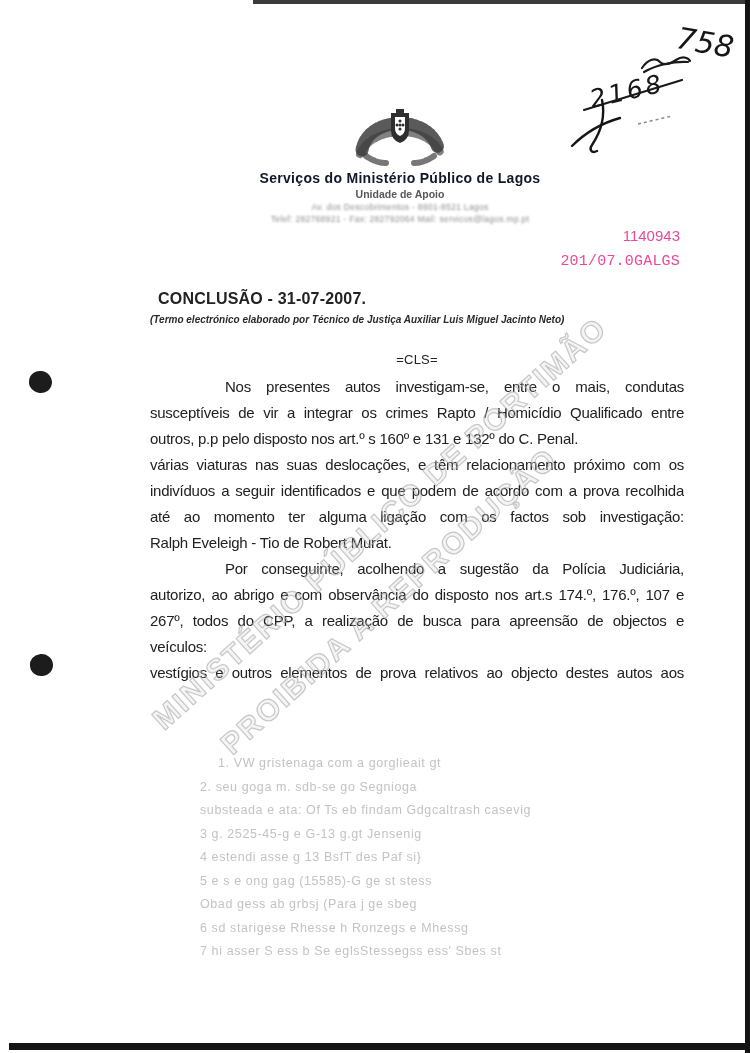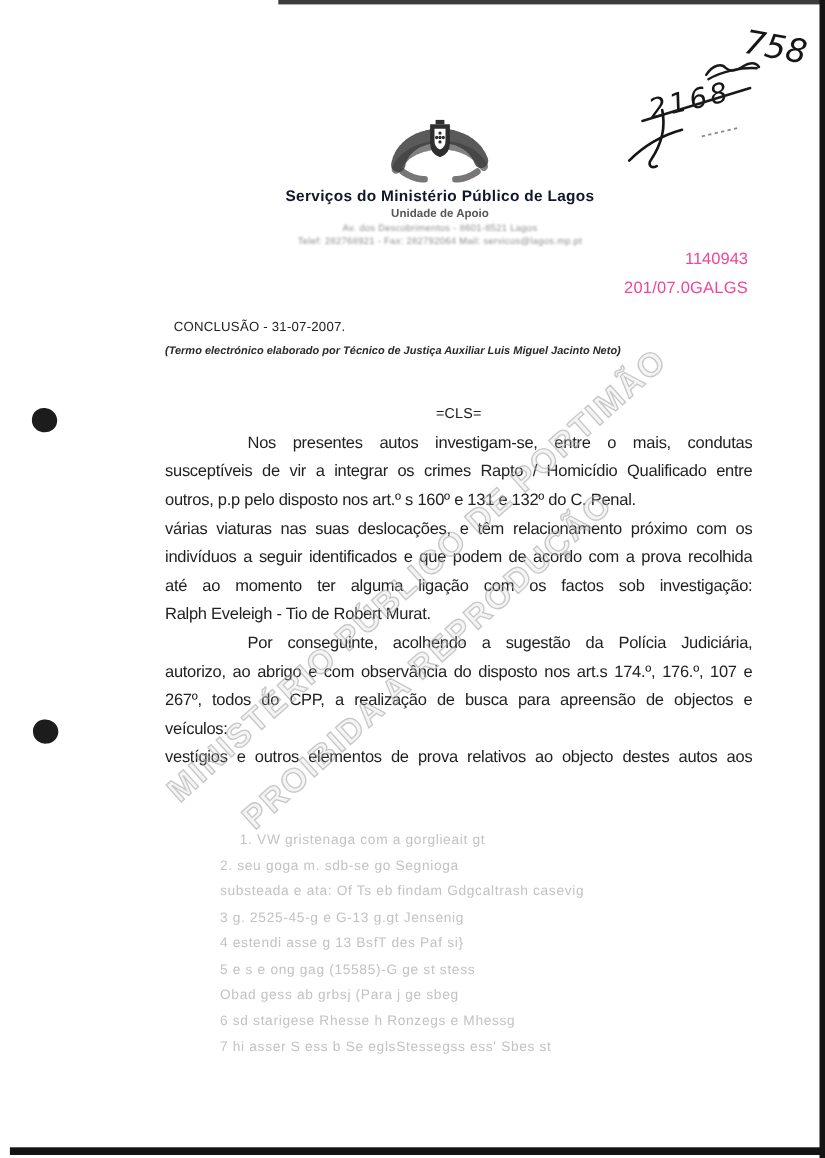--- a/index.html
+++ b/index.html
@@ -17,27 +17,27 @@
   .punch.p1{left:29px;top:371px;transform:rotate(8deg);}
   .punch.p2{left:30px;top:654px;transform:rotate(-6deg);}
   
   .header{position:absolute;left:225px;top:98px;width:350px;text-align:center;}
   .crest{display:block;margin:0 auto 2px auto;filter:blur(.4px);}
   .org{font-size:14px;font-weight:bold;color:#0f172a;letter-spacing:.3px;filter:blur(.5px);}
   .unit{font-size:10.5px;font-weight:bold;color:#585858;margin-top:2px;filter:blur(.6px);text-align:center;}
   .addr{font-size:8.5px;color:#8e8e8e;margin-top:2px;letter-spacing:.3px;filter:blur(.8px);}
   
   .refs{position:absolute;right:70px;top:223px;text-align:right;font-size:15px;line-height:26px;color:#ec4899;}
-  .refs .proc{letter-spacing:.2px;}
+  .refs .proc{letter-spacing:.2px;font-family:Liberation Mono, monospace;}
   
-  .conclusao{position:absolute;left:158px;top:290px;font-size:12px;font-weight:normal;letter-spacing:.2px;color:#222;}
+  .conclusao{position:absolute;left:158px;top:290px;font-size:16px;font-weight:bold;letter-spacing:.2px;color:#222;}
   .conclusao-note{position:absolute;left:150px;top:314px;width:534px;text-align:left;
     font-size:10px;font-weight:bold;font-style:italic;color:#2a2a2a;filter:blur(.25px);}
   
-  .bodycol{position:absolute;left:150px;top:346px;width:534px;font-size:15px;letter-spacing:-0.25px;line-height:26px;color:#212121;margin-top:16px;}
+  .bodycol{position:absolute;left:150px;top:346px;width:534px;font-size:15px;letter-spacing:-0.25px;line-height:26px;color:#212121;}
   .cls{text-align:center;font-size:13px;letter-spacing:.2px;line-height:28px;}
   .jline{text-align:justify;text-align-last:justify;height:26px;overflow:hidden;}
   .jline.first{padding-left:75px;}
   .jline.last{text-align-last:left;}
   
   .faint-list{position:absolute;left:200px;top:752px;width:420px;
     font-size:12.5px;line-height:23.5px;color:#c3c3c3;letter-spacing:.6px;filter:blur(.55px);}
   .faint-list .jline{text-align:left;text-align-last:left;height:23.5px;}
   .faint-list .jline.first{padding-left:0;margin-left:18px;}
   

